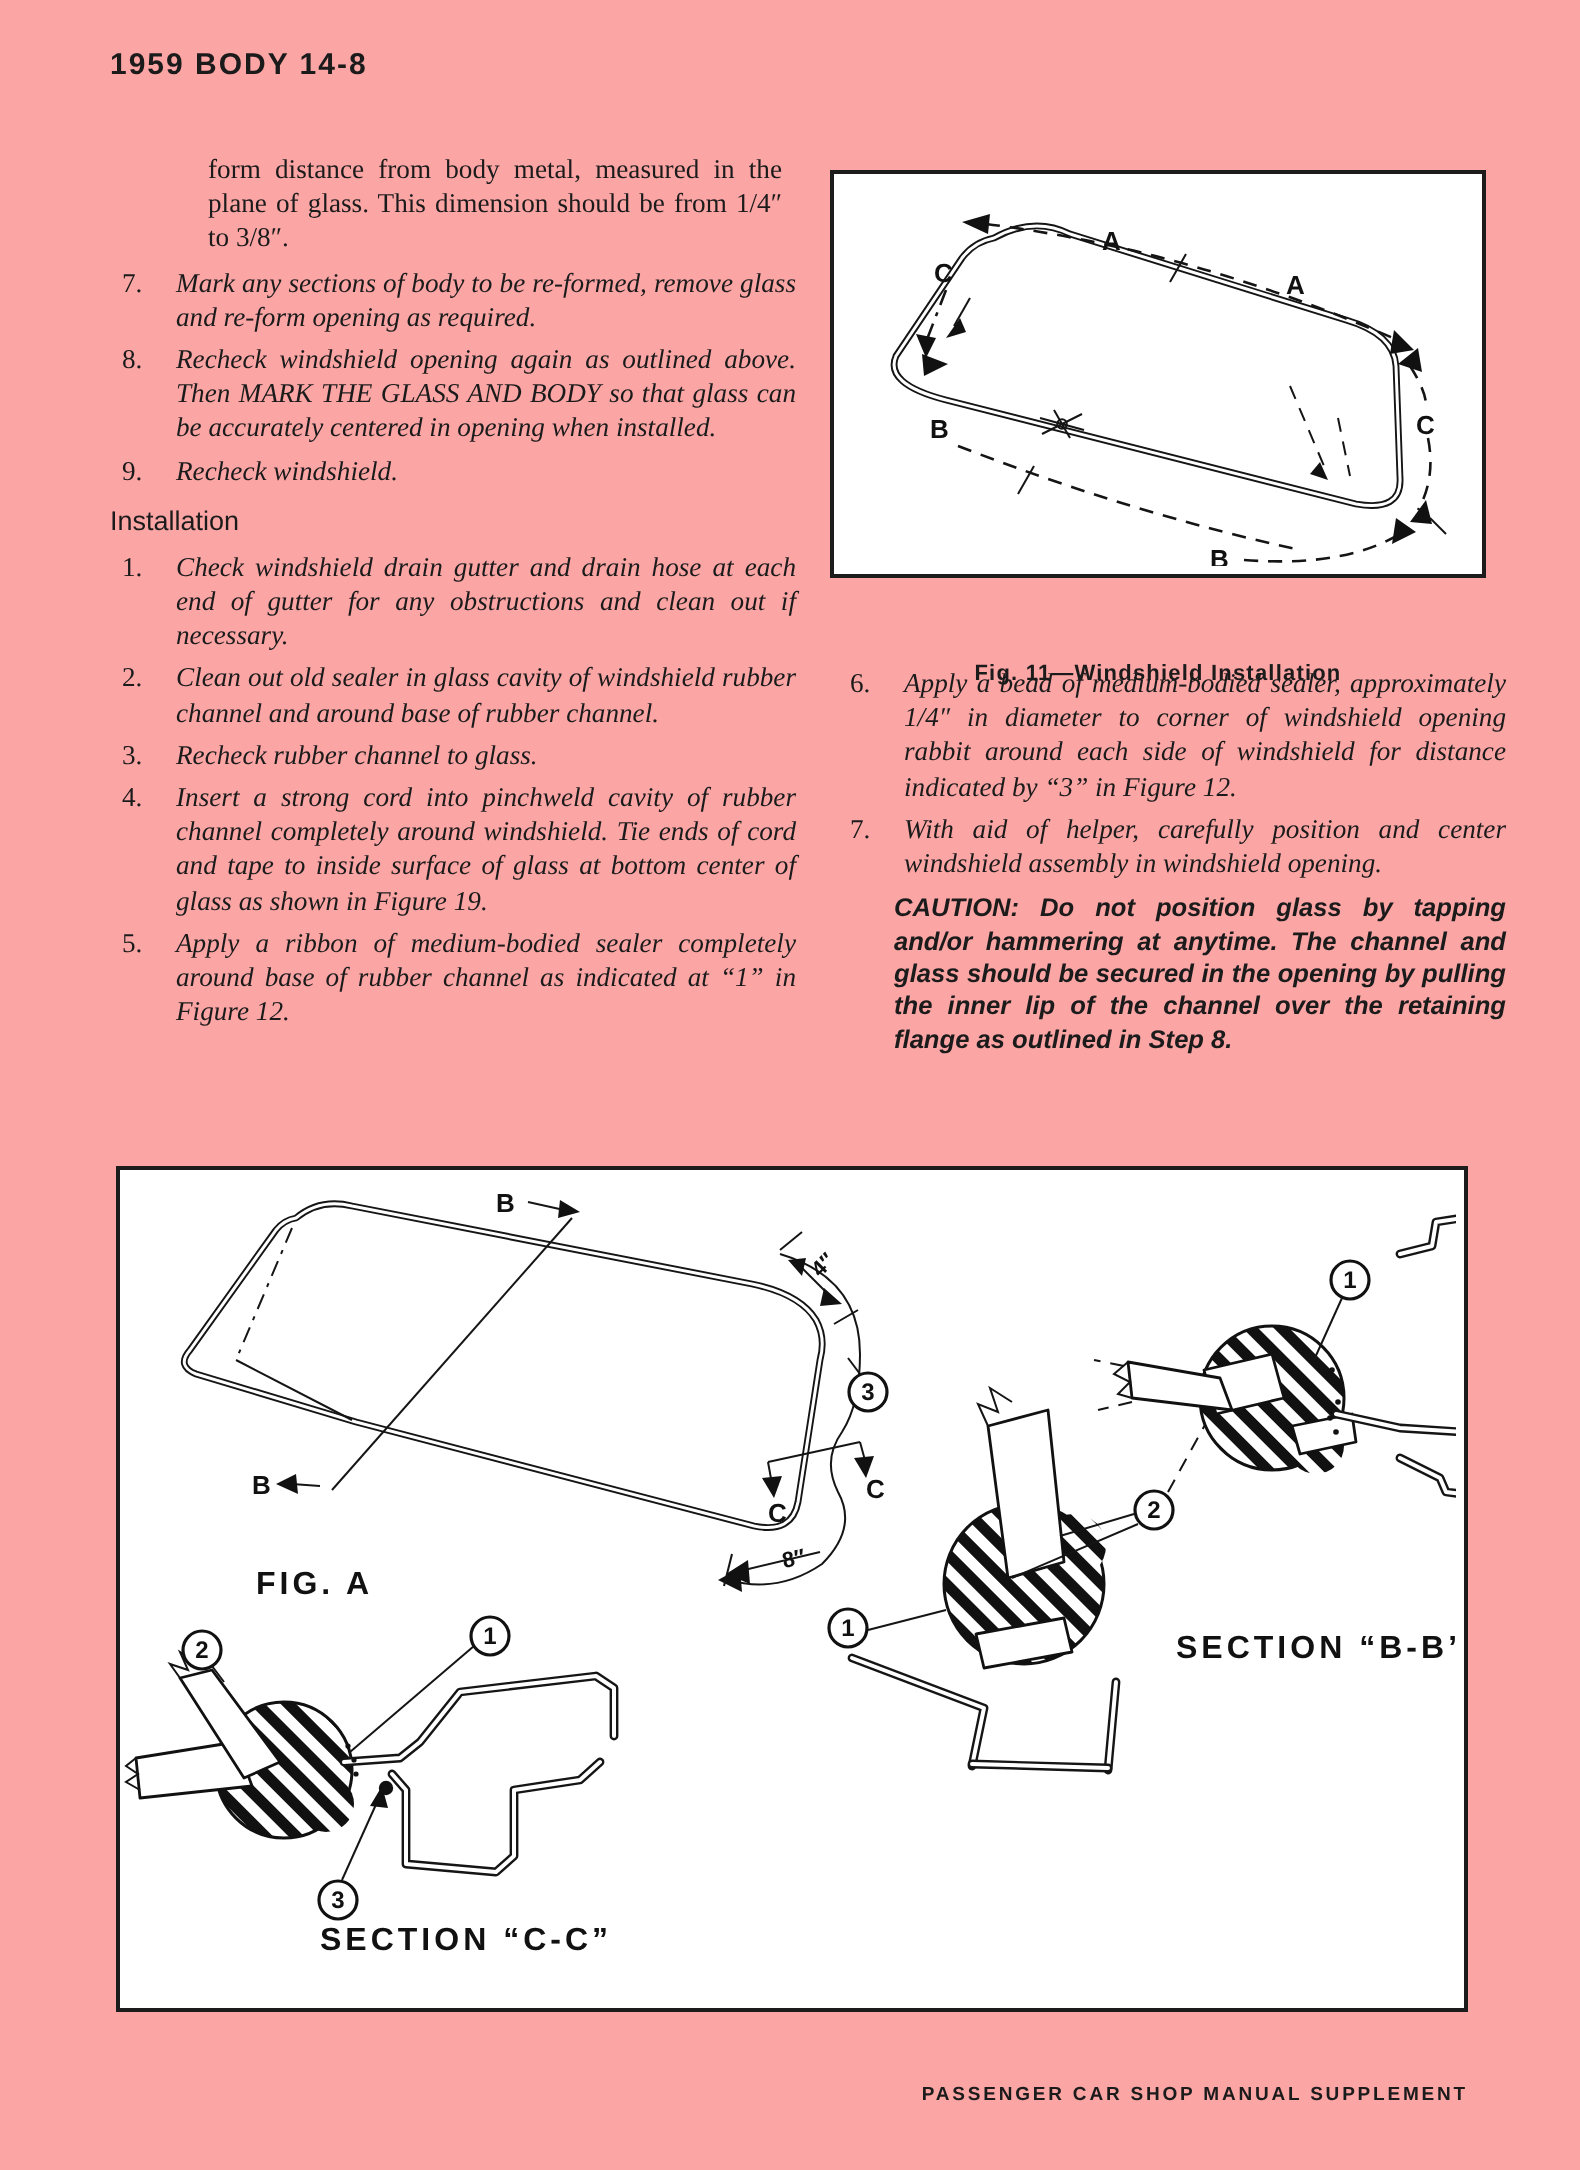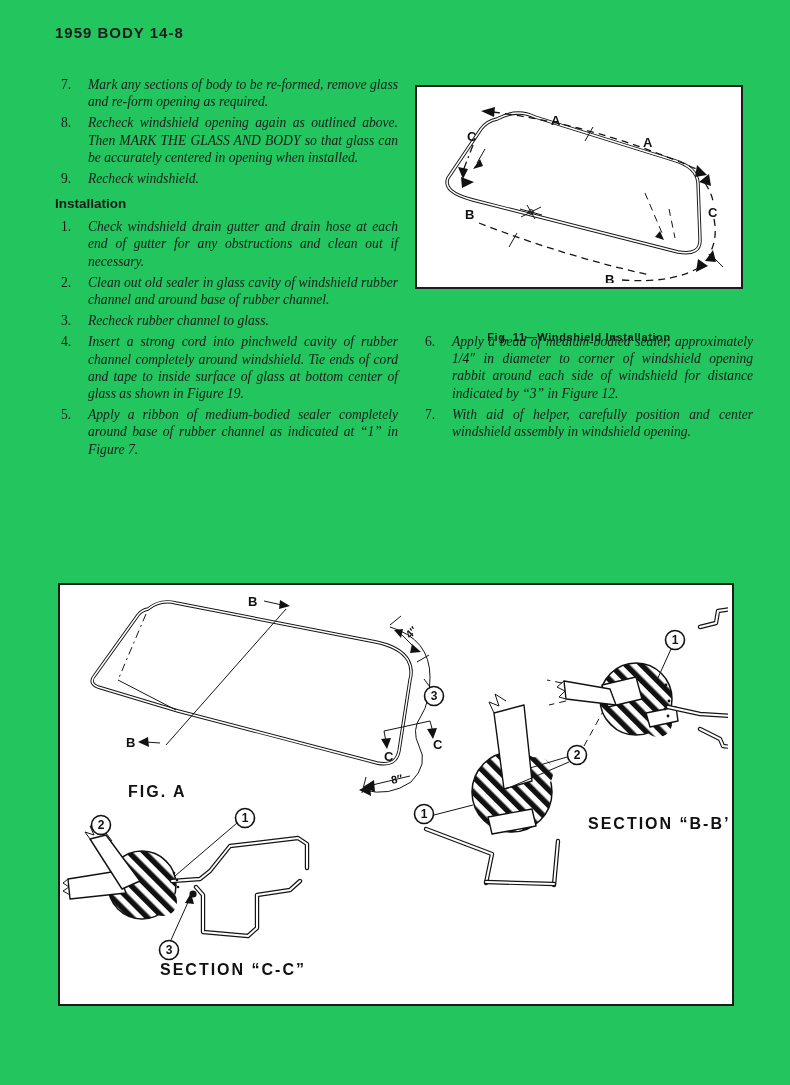--- a/index.html
+++ b/index.html
@@ -1,17 +1,17 @@
 <!DOCTYPE html>
 <html><head>
 <meta charset="utf-8">
 <style>
   html,body{margin:0;padding:0;background:#e8e8e4;}
   .page{
-    position:relative;width:790px;height:1085px;background:#22c55e;
+    position:relative;width:790px;height:1085px;background:#fca5a5;
     font-family:"Liberation Serif",serif;color:#1b1b1b;overflow:hidden;
     margin:0 auto;
   }
   .running-head{
     position:absolute;left:55px;top:24px;
     font-family:"Liberation Sans",sans-serif;font-weight:bold;
     font-size:15px;letter-spacing:1px;
   }
   
   .col-left{position:absolute;left:55px;top:76px;width:343px;}
@@ -23,21 +23,21 @@
   .intro{margin-left:49px;width:287px;}
   .item{display:flex;margin:0 0 4px 0;}
   .item .n{
     flex:none;width:33px;box-sizing:border-box;padding-left:6px;
     font-size:13.6px;line-height:17.2px;
   }
   .item .t{
     flex:1;text-align:justify;font-size:13.6px;line-height:17.2px;font-style:italic;
   }
   .sec-head{
-    font-family:"Liberation Sans",sans-serif;font-weight:bold;
+    font-family:"Liberation Sans",sans-serif;font-weight:normal;
     font-size:13.5px;margin:9px 0 7px 0;
   }
   .caution{
     margin:6px 0 0 28px;text-align:justify;
     font-family:"Liberation Sans",sans-serif;
     font-weight:bold;font-style:italic;
     font-size:12.8px;line-height:16.4px;
   }
   
   .figbox{position:absolute;border:2px solid #1c1c1c;background:#fff;}
@@ -75,20 +75,21 @@
   .dot{fill:#111;stroke:none;}
 </style>
 </head>
 <body>
 
 <div class="page">
 
   <div class="running-head">1959 BODY 14-8</div>
 
   <div class="col-left">
+    <p class="para intro">form distance from body metal, measured in the plane of glass. This dimension should be from 1/4″ to 3/8″.</p>
 
     <div class="item">
       <span class="n">7.</span>
       <span class="t">Mark any sections of body to be re-formed, remove glass and re-form opening as required.</span>
     </div>
     <div class="item">
       <span class="n">8.</span>
       <span class="t">Recheck windshield opening again as outlined above. Then MARK THE GLASS AND BODY so that glass can be accurately centered in opening when installed.</span>
     </div>
     <div class="item">
@@ -109,21 +110,21 @@
     <div class="item">
       <span class="n">3.</span>
       <span class="t">Recheck rubber channel to glass.</span>
     </div>
     <div class="item">
       <span class="n">4.</span>
       <span class="t">Insert a strong cord into pinchweld cavity of rubber channel completely around windshield. Tie ends of cord and tape to inside surface of glass at bottom center of glass as shown in Figure 19.</span>
     </div>
     <div class="item">
       <span class="n">5.</span>
-      <span class="t">Apply a ribbon of medium-bodied sealer completely around base of rubber channel as indicated at “1” in Figure 7.</span>
+      <span class="t">Apply a ribbon of medium-bodied sealer completely around base of rubber channel as indicated at “1” in Figure 12.</span>
     </div>
   </div>
 
   <div class="figbox fig11-box">
     <svg width="320" height="196" viewBox="0 0 320 196">
       <defs>
         <path id="f11glass" d="M80 32 Q100 21 118 30 L256 73 Q280 80 281 96 L283 152 Q284 169 261 165 L56 113 Q25 105 31 91 L64 42 Q70 34 80 32 Z"></path>
       </defs>
       <g>
         <use href="#f11glass" class="dblt1"></use>
@@ -176,20 +177,21 @@
 
   <div class="col-right">
     <div class="item">
       <span class="n">6.</span>
       <span class="t">Apply a bead of medium-bodied sealer, approximately 1/4″ in diameter to corner of windshield opening rabbit around each side of windshield for distance indicated by “3” in Figure 12.</span>
     </div>
     <div class="item">
       <span class="n">7.</span>
       <span class="t">With aid of helper, carefully position and center windshield assembly in windshield opening.</span>
     </div>
+    <p class="caution">CAUTION: Do not position glass by tapping and/or hammering at anytime. The channel and glass should be secured in the opening by pulling the inner lip of the channel over the retaining flange as outlined in Step 8.</p>
   </div>
 
   <div class="figbox fig12-box">
     <svg width="668" height="415" viewBox="0 0 668 415">
       <defs>
         <pattern id="hp" patternUnits="userSpaceOnUse" width="11" height="11" patternTransform="rotate(-45)">
           <rect width="11" height="11" fill="#ffffff"></rect>
           <rect width="5.5" height="11" fill="#111111"></rect>
         </pattern>
         <path id="fAglass" d="M88 24 Q100 14 116 18 L316 57 Q340 62 348 75 Q353 84 350 95 L339 166 Q336 182 317 178 L118 126 L38 102 Q28 98 35 90 L78 30 Q82 25 88 24 Z"></path>
@@ -334,13 +336,14 @@
         <use href="#bbR2" class="dbl1"></use>
           <use href="#bbR2" class="dbl2"></use>
         <use href="#bbR3" class="dbl1"></use>
           <use href="#bbR3" class="dbl2"></use>
       </g>
 
       <text class="biglbl" x="528" y="244">SECTION “B-B”</text>
     </svg>
   </div>
 
+  <div class="footer">PASSENGER CAR SHOP MANUAL SUPPLEMENT</div>
 </div>
 
 </body></html>

